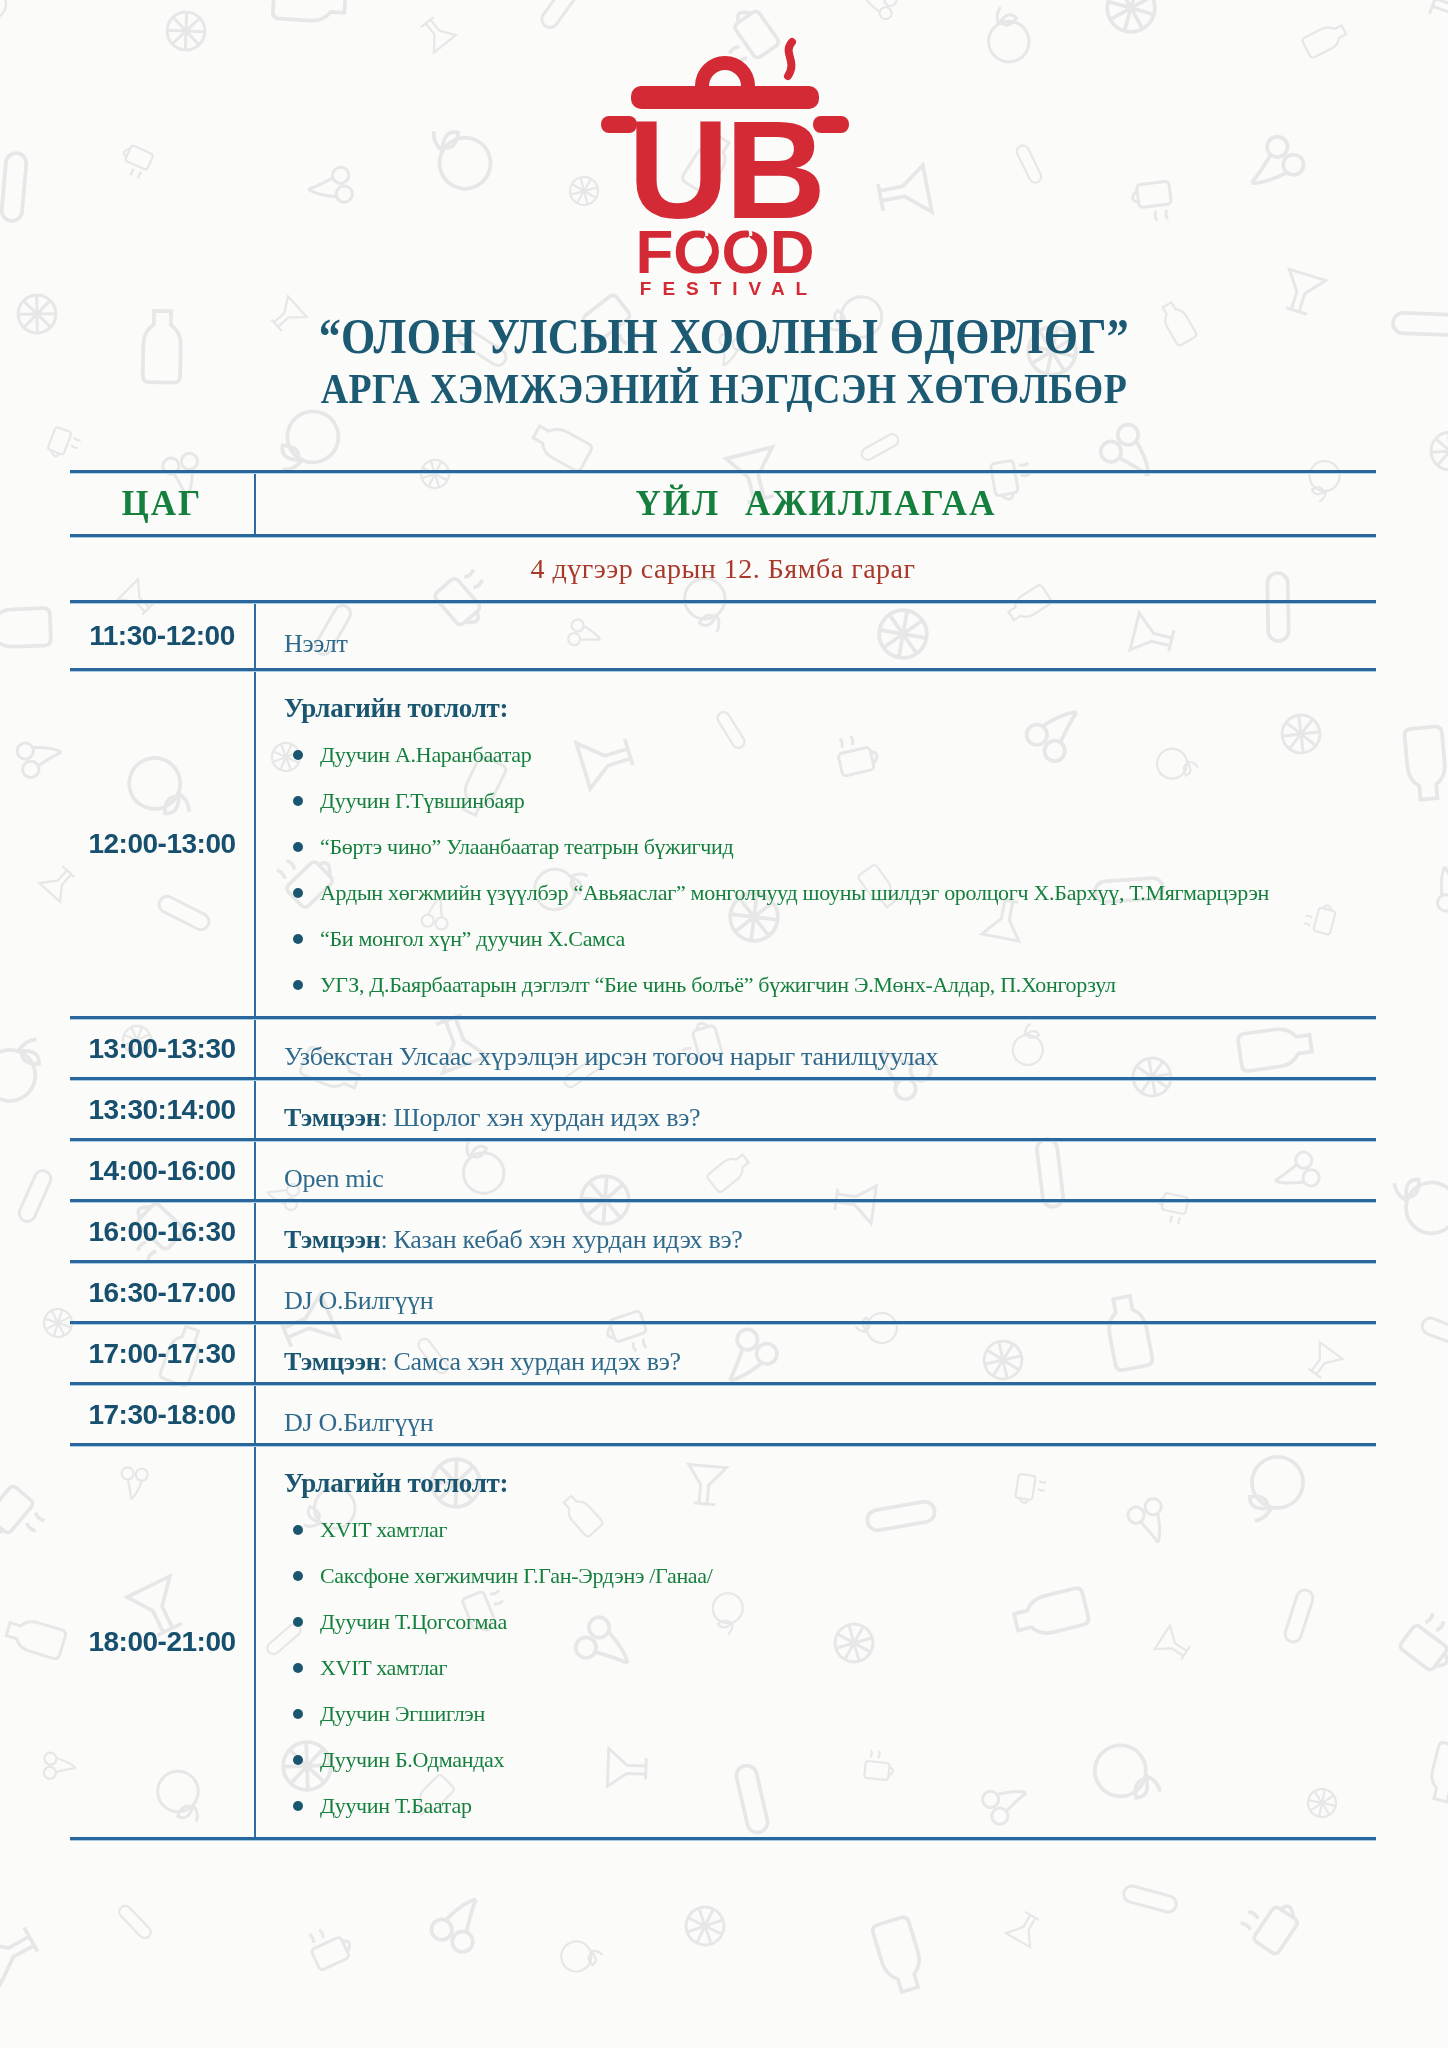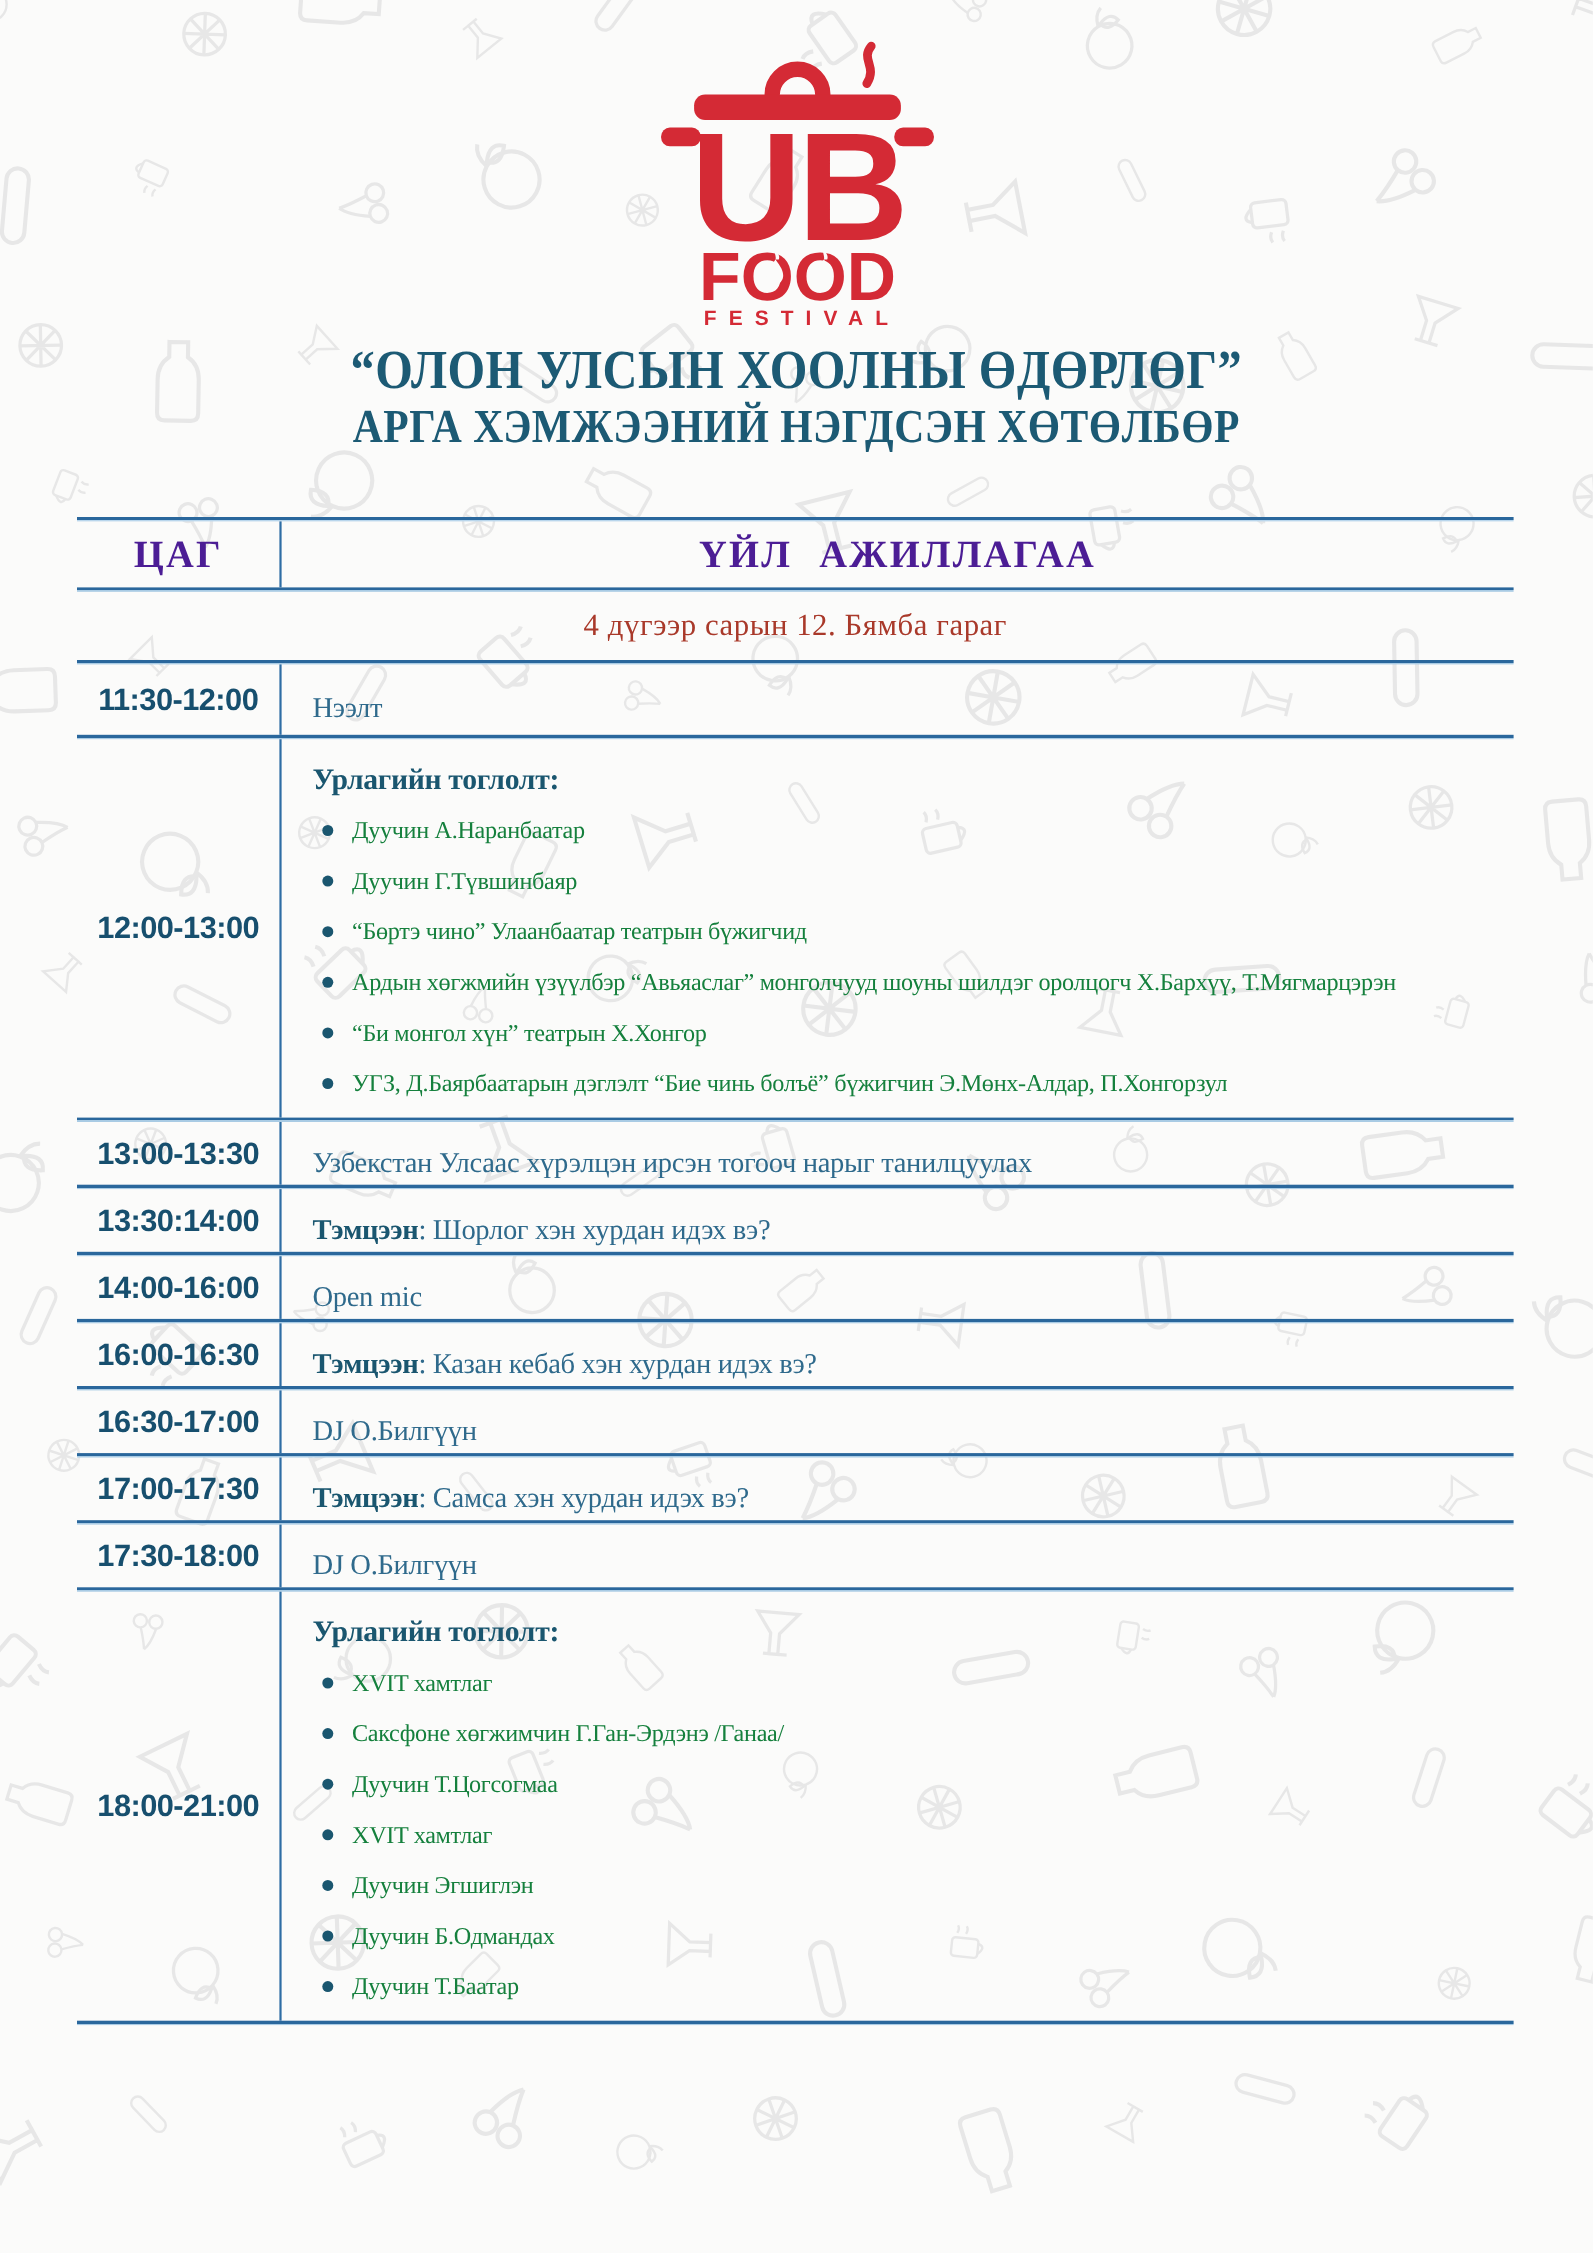--- a/index.html
+++ b/index.html
@@ -41,21 +41,21 @@
   .cell.time{
     justify-content:center;border-right:2px solid #2e6da4;align-self:stretch;
     font-weight:700;font-size:28px;letter-spacing:-.5px;color:#174f6e;
     text-align:center;
   }
   .cell.act{padding:8px 14px 8px 28px;align-self:stretch;font-family:Liberation Serif, serif;}
   .row.hdr{min-height:60px;}
   .row.hdr .cell{justify-content:center;padding:0;}
   .hdr-label{
     font-family:"Liberation Serif",serif;font-weight:700;font-size:35px;
-    color:#4c1d95;letter-spacing:2px;
+    color:#15803d;letter-spacing:2px;
   }
   .hdr-label.activity{word-spacing:14px;}
   .row.date-row{display:block;min-height:62px;}
   .date-cell{display:flex;align-items:center;justify-content:center;min-height:62px;}
   .date-text{
     font-family:"Liberation Serif",serif;font-size:28px;color:#a9392a;letter-spacing:.5px;
   }
   .simple{min-height:57px;}
   .simple.first{min-height:64px;}
   .line{margin:0;font-size:26px;letter-spacing:-.3px;color:#2f6a8c;line-height:32px;}
@@ -328,21 +328,21 @@
         <div class="sep"></div>
         <div class="row">
           <div class="cell time">12:00-13:00</div>
           <div class="cell act block">
             <div class="block-heading">Урлагийн тоглолт:</div>
             <ul class="bullets">
               <li>Дуучин А.Наранбаатар</li>
               <li>Дуучин Г.Түвшинбаяр</li>
               <li>“Бөртэ чино” Улаанбаатар театрын бүжигчид</li>
               <li>Ардын хөгжмийн үзүүлбэр “Авьяаслаг” монголчууд шоуны шилдэг оролцогч Х.Бархүү, Т.Мягмарцэрэн</li>
-              <li>“Би монгол хүн” театрын Х.Хонгор</li>
+              <li>“Би монгол хүн” дуучин Х.Самса</li>
               <li>УГЗ, Д.Баярбаатарын дэглэлт “Бие чинь болъё” бүжигчин Э.Мөнх-Алдар, П.Хонгорзул</li>
             </ul>
           </div>
         </div>
         <div class="sep"></div>
         <div class="row simple">
           <div class="cell time">13:00-13:30</div>
           <div class="cell act">
             <p class="line">Узбекстан Улсаас хүрэлцэн ирсэн тогооч нарыг танилцуулах</p>
           </div>

